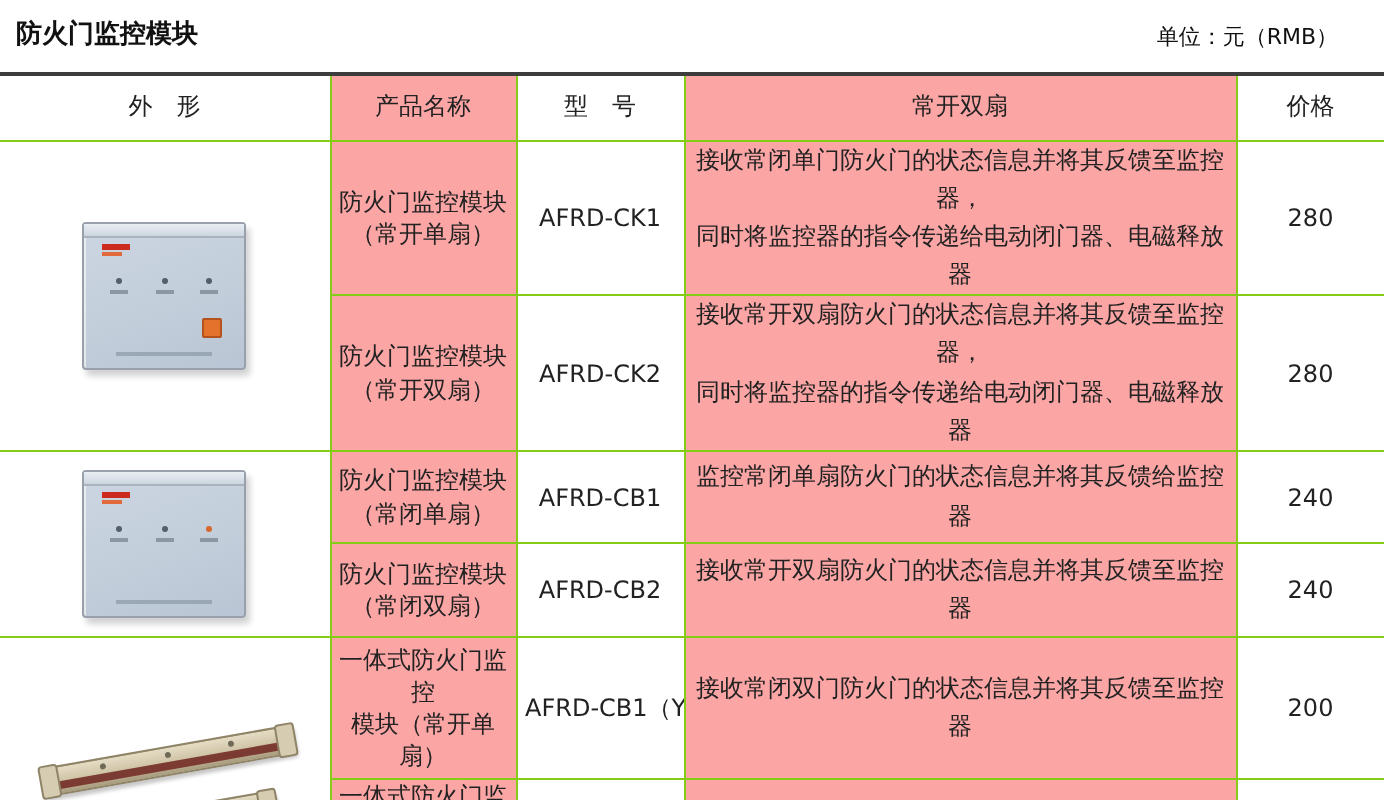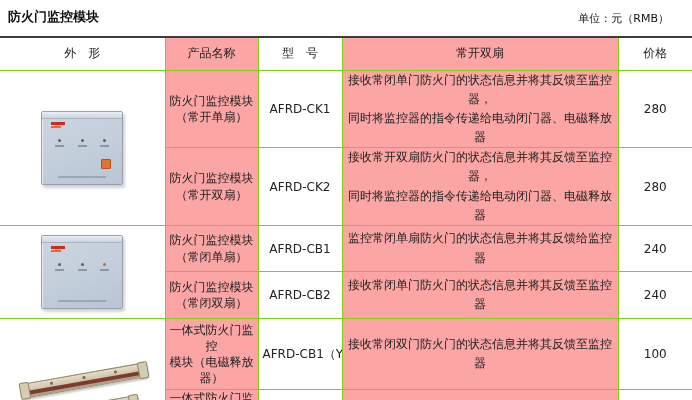--- a/index.html
+++ b/index.html
@@ -190,21 +190,21 @@
 （常闭单扇）</td>
       <td class="cell-model">AFRD-CB1</td>
       <td class="g cell-func">监控常闭单扇防火门的状态信息并将其反馈给监控器</td>
       <td class="cell-price">240</td>
     </tr>
 
     <tr class="r4">
       <td class="g cell-name">防火门监控模块
 （常闭双扇）</td>
       <td class="cell-model">AFRD-CB2</td>
-      <td class="g cell-func">接收常闭单门防火门的状态信息并将其反馈至监控器</td>
+      <td class="g cell-func">接收常开双扇防火门的状态信息并将其反馈至监控器</td>
       <td class="cell-price">240</td>
     </tr>
 
     <tr class="r5">
       <td class="img-cell" rowspan="2">
         <div class="bars">
           <div class="bar big">
             <div class="screws">
                 <i></i>
                 <i></i>
@@ -215,24 +215,24 @@
             <div class="cap-r"></div>
           </div>
 
           <div class="bar s2">
             <div class="stripe"></div>
             <div class="cap-r"></div>
           </div>
         </div>
       </td>
       <td class="g cell-name">一体式防火门监控
-模块（电磁释放器）</td>
+模块（常开单扇）</td>
       <td class="cell-model">AFRD-CB1（YT）</td>
       <td class="g cell-func">接收常闭双门防火门的状态信息并将其反馈至监控器</td>
-      <td class="cell-price">100</td>
+      <td class="cell-price">200</td>
     </tr>
 
     <tr class="r6">
       <td class="g cell-name">一体式防火门监控
 模块（常闭双门）</td>
       <td class="cell-model">AFRD-CB2（YT）</td>
       <td class="g cell-func">监控常闭双扇防火门的状态信息并将其反馈给监控器</td>
       <td class="cell-price">240</td>
     </tr>
   </tbody>

